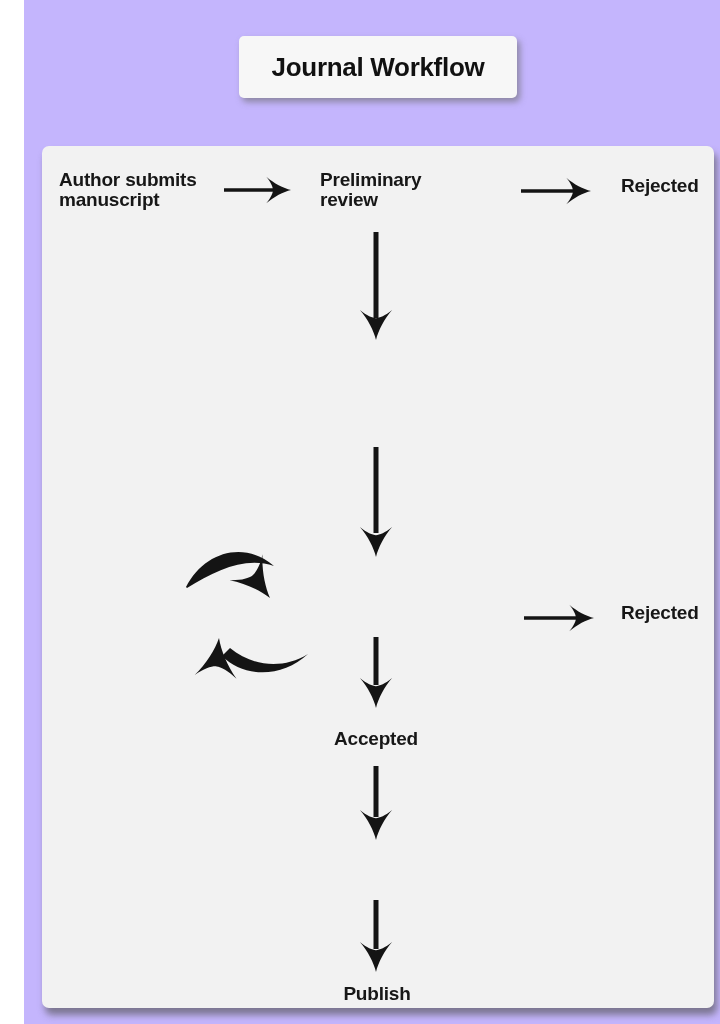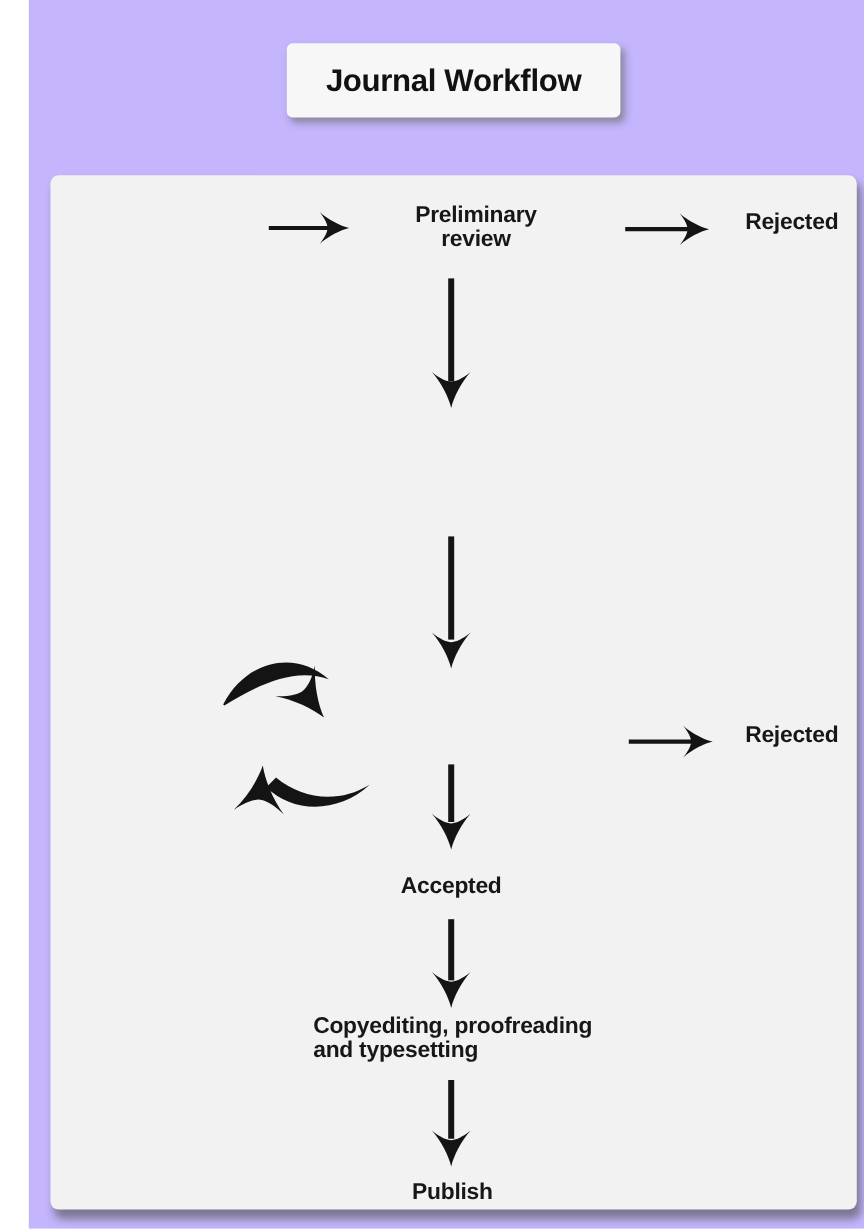--- a/index.html
+++ b/index.html
@@ -18,21 +18,21 @@
 
   .flow{position:absolute;left:18px;top:146px;width:672px;height:862px;}
   .flow line{stroke:#141414;fill:none;}
   .flow .h{stroke-width:3.5px;}
   .flow .v{stroke-width:5px;}
   .flow path,.flow use{fill:#141414;stroke:none;}
 
   .node{position:absolute;font-weight:700;font-size:19px;line-height:20px;
         color:#171717;letter-spacing:-0.2px;white-space:pre-line;}
   .n-author{left:35px;top:170px;}
-  .n-preliminary{left:322px;top:170px;text-align:center;}
+  .n-preliminary{left:296px;top:170px;}
   .n-rejected-top{left:597px;top:176px;}
   .n-accepted-review{left:252px;top:379px;width:200px;text-align:center;}
   .n-correction{left:34px;top:599px;}
   .n-editorial{left:238px;top:602px;}
   .n-rejected-mid{left:597px;top:603px;}
   .n-accepted{left:282px;top:729px;width:140px;text-align:center;}
   .n-copyediting{left:237px;top:846px;}
   .n-publish{left:283px;top:984px;width:140px;text-align:center;}
 </style>
 </head>
@@ -95,31 +95,31 @@
       <line class="v" x1="334" y1="620" x2="334" y2="671"></line>
       <use href="#ah" transform="translate(334,694) scale(1.15)"></use>
     </g>
 
     <g>
       <line class="v" x1="334" y1="754" x2="334" y2="803"></line>
       <use href="#ah" transform="translate(334,826) scale(1.15)"></use>
     </g>
   </svg>
 
+  <div class="node n-author">Author submits
+manuscript</div>
 
   <div class="node n-preliminary">Preliminary
 review</div>
 
   <div class="node n-rejected-top">Rejected</div>
 
 
 
 
   <div class="node n-rejected-mid">Rejected</div>
 
   <div class="node n-accepted">Accepted</div>
 
-  <div class="node n-copyediting">Copyediting, proofreading
-and typesetting</div>
 
   <div class="node n-publish">Publish</div>
 
 </div>
 
 </body></html>

